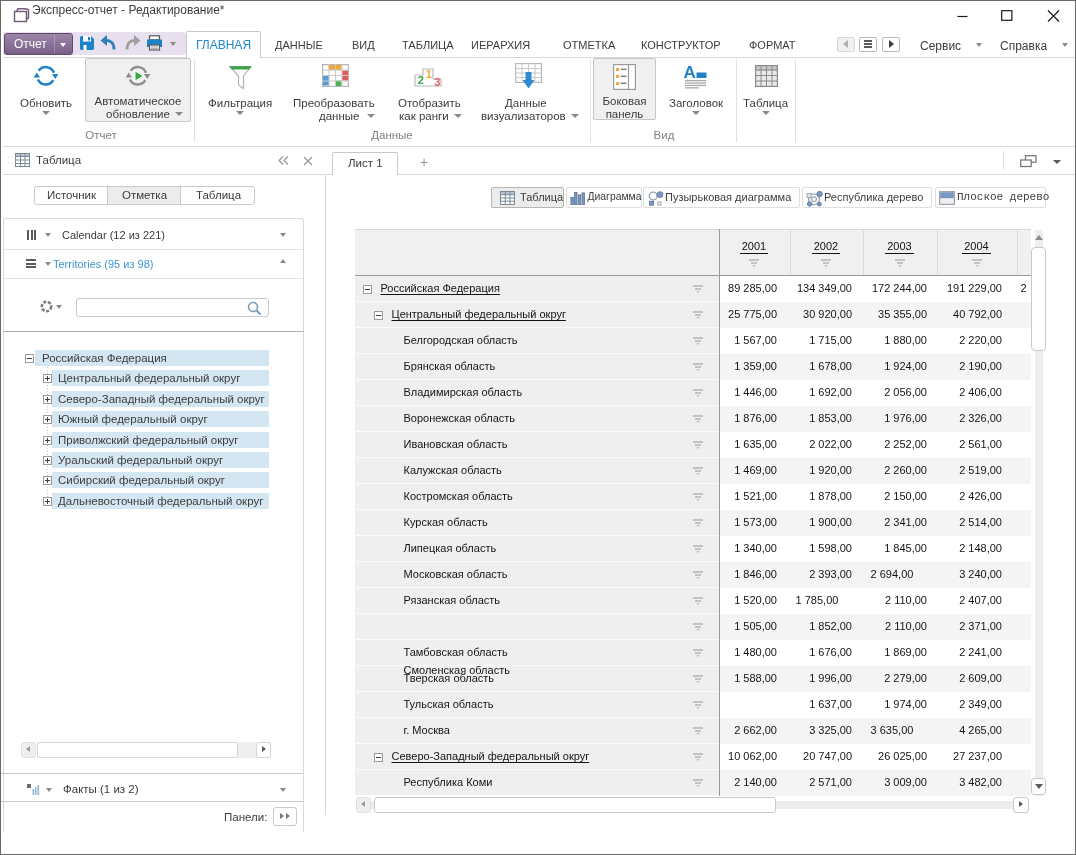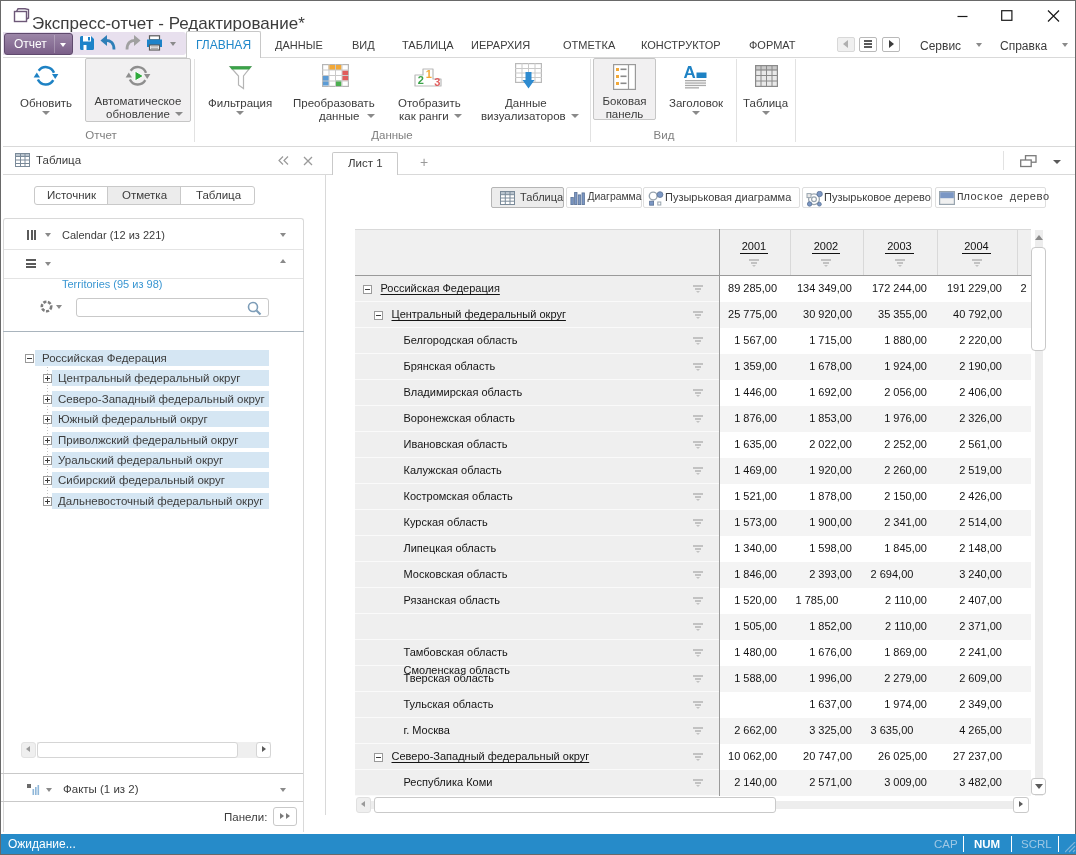--- a/index.html
+++ b/index.html
@@ -21,21 +21,21 @@
 </style>
 </head>
 <body>
 <div id="win">
 
 <div class="abs" style="left:0;top:0;width:1074px;height:31px;background:#fff;">
   <svg class="abs" style="left:12px;top:7px;" width="17" height="15" viewBox="0 0 17 15">
     <rect x="1.5" y="3.5" width="12" height="10" fill="none" stroke="#6d5878" stroke-width="1.4"></rect>
     <path d="M3.5 3.5 L5 0.8 L12 0.8 L15.5 1.5 L15.5 10 L13.5 11" fill="none" stroke="#6d5878" stroke-width="1.4"></path>
   </svg>
-  <div class="abs" style="left:31px;top:13px;font-size:17px;color:#3c3c3c;white-space:nowrap;">Экспресс-отчет - Редактирование*</div>
+  <div class="abs" style="left:31px;top:2px;font-size:12px;color:#3c3c3c;white-space:nowrap;">Экспресс-отчет - Редактирование*</div>
   <svg class="abs" style="left:956px;top:8px;" width="12" height="14">
         <line x1="0.5" y1="7.5" x2="10.5" y2="7.5" stroke="#1a1a1a" stroke-width="1.2"></line>
       </svg>
   <svg class="abs" style="left:1000px;top:3px;" width="12" height="18">
         <rect x="0.7" y="6.7" width="10.2" height="9.6" fill="none" stroke="#1a1a1a" stroke-width="1.2"></rect>
       </svg>
   <svg class="abs" style="left:1046px;top:4px;" width="13" height="18">
         <path d="M1 5.5 L12 16.5 M12 5.5 L1 16.5" stroke="#1a1a1a" stroke-width="1.2"></path>
       </svg>
 </div>
@@ -276,21 +276,21 @@
 <div class="abs t11" style="left:61px;top:228px;">Calendar (12 из 221)</div>
 <div class="abs darr-s" style="left:279px;top:232px;"></div>
 <div class="hline" style="left:3px;top:248px;width:299px;background:#e4e4e4;"></div>
 
 <div class="abs" style="left:25px;top:258px;width:10px;height:10px;">
       <div style="height:2px;background:#5a5a5a;margin-bottom:1.5px;"></div>
       <div style="height:2px;background:#5a5a5a;margin-bottom:1.5px;"></div>
       <div style="height:2px;background:#5a5a5a;"></div>
     </div>
 <div class="abs darr-s" style="left:44px;top:261px;"></div>
-<div class="abs t11" style="left:61px;top:257px;color:#3a96d2;margin-top:20px;">Territories (95 из 98)</div>
+<div class="abs t11" style="left:52px;top:257px;color:#3a96d2;">Territories (95 из 98)</div>
 <div class="abs" style="left:279px;top:258px;width:0;height:0;border-left:3.5px solid transparent;border-right:3.5px solid transparent;border-bottom:4px solid #8a8a8a;"></div>
 <div class="hline" style="left:3px;top:277px;width:299px;background:#e4e4e4;"></div>
 
 <svg class="abs" style="left:39px;top:299px;" width="13" height="13" viewBox="0 0 13 13">
   <circle cx="6.5" cy="6.5" r="4.7" fill="none" stroke="#7d7d7d" stroke-width="2.6" stroke-dasharray="3.1 1.5"></circle>
 </svg>
 <div class="abs darr-s" style="left:55px;top:304px;"></div>
 <div class="abs" style="left:75px;top:297px;width:193px;height:19px;background:#fff;border:1px solid #c9c9c9;border-radius:3px;"></div>
 <svg class="abs" style="left:246px;top:300px;" width="15" height="15" viewBox="0 0 15 15">
   <circle cx="6" cy="6" r="4.5" fill="none" stroke="#7d9db8" stroke-width="1.6"></circle>
@@ -399,21 +399,21 @@
       <div class="abs" style="left:664px;top:190px;font-size:11px;color:#3c3c3c;white-space:nowrap;">Пузырьковая диаграмма</div>
       <div class="abs" style="left:800.5px;top:186px;width:130.5px;height:21px;background:#fff;border:1px solid #dedede;border-radius:2px;"></div>
       <div class="abs" style="left:804.5px;top:189.5px;"><svg width="17" height="16" viewBox="0 0 17 16">
           <circle cx="8" cy="8.2" r="5.4" fill="#fff" stroke="#98a4ae" stroke-width="1.3"></circle>
           <circle cx="8" cy="8.2" r="2.4" fill="#fff" stroke="#98a4ae" stroke-width="1.2"></circle>
           <rect x="1" y="2.6" width="4" height="4" fill="#e9e9e9" stroke="#98a4ae" stroke-width="1"></rect>
           <circle cx="13.6" cy="3" r="2.7" fill="#7b97c4" stroke="#5a7296" stroke-width="0.8"></circle>
           <circle cx="3.6" cy="13" r="2.2" fill="#7b97c4" stroke="#5a7296" stroke-width="0.8"></circle>
           <circle cx="13.4" cy="13.2" r="1.9" fill="#7b97c4" stroke="#5a7296" stroke-width="0.8"></circle>
         </svg></div>
-      <div class="abs" style="left:823px;top:190px;font-size:11px;color:#3c3c3c;white-space:nowrap;">Пузырьковое дерево</div>
+      <div class="abs" style="left:823px;top:190px;font-size:11px;color:#3c3c3c;white-space:nowrap;">Республика дерево</div>
       <div class="abs" style="left:933.5px;top:186px;width:111px;height:21px;background:#fff;border:1px solid #dedede;border-radius:2px;"></div>
       <div class="abs" style="left:938px;top:189.5px;"><svg width="16" height="14" viewBox="0 0 16 14">
           <rect x="0.6" y="0.6" width="14.8" height="12.8" fill="#f0f0f0" stroke="#98a4ae" stroke-width="1.2"></rect>
           <rect x="1.2" y="1.2" width="13.6" height="6" fill="#7b97c4"></rect>
         </svg></div>
       <div class="abs" style="left:956px;top:190px;font-size:11px;color:#3c3c3c;white-space:nowrap;font-family:Liberation Mono, monospace;">Плоское дерево</div>
     </div>
 
 <div id="table">
       <div class="abs" style="left:354px;top:228px;width:675.5px;height:47px;background:#f0f0f0;border-top:1px solid #d9d9d9;"></div>
@@ -701,27 +701,15 @@
       <div class="abs" style="left:1030px;top:777px;width:15px;height:17px;background:#fff;border:1px solid #c9c9c9;border-radius:3px;"></div>
       <div class="abs" style="left:1033.5px;top:783px;width:0;height:0;border-left:4px solid transparent;border-right:4px solid transparent;border-top:5px solid #5a5a5a;"></div>
       <div class="abs" style="left:355px;top:800px;width:673px;height:8px;background:#ededed;"></div>
       <div class="abs" style="left:355px;top:796px;width:15px;height:16px;background:#efefef;border:1px solid #e0e0e0;border-radius:3px;"></div>
       <div class="abs" style="left:360px;top:800px;width:0;height:0;border-top:3.5px solid transparent;border-bottom:3.5px solid transparent;border-right:4.5px solid #9a9a9a;"></div>
       <div class="abs" style="left:373px;top:796px;width:402px;height:16px;background:#fff;border:1px solid #c9c9c9;border-radius:3px;"></div>
       <div class="abs" style="left:1012px;top:796px;width:16px;height:16px;background:#fff;border:1px solid #c9c9c9;border-radius:3px;"></div>
       <div class="abs" style="left:1018px;top:800px;width:0;height:0;border-top:3.5px solid transparent;border-bottom:3.5px solid transparent;border-left:4.5px solid #5a5a5a;"></div>
     </div>
 
-<div class="abs" style="left:0;top:833px;width:1076px;height:20px;background:#268bc9;">
-  <div class="abs" style="left:7px;top:3px;font-size:12px;color:#fff;">Ожидание...</div>
-  <div class="abs" style="left:933px;top:4px;font-size:11.5px;color:#9ec7e4;">CAP</div>
-  <div class="abs" style="left:962px;top:2px;width:1px;height:16px;background:#fff;"></div>
-  <div class="abs" style="left:973px;top:4px;font-size:11.5px;color:#fff;font-weight:bold;">NUM</div>
-  <div class="abs" style="left:1010px;top:2px;width:1px;height:16px;background:#fff;"></div>
-  <div class="abs" style="left:1020px;top:4px;font-size:11.5px;color:#9ec7e4;">SCRL</div>
-  <div class="abs" style="left:1057px;top:2px;width:1px;height:16px;background:#fff;"></div>
-  <svg class="abs" style="left:1064px;top:8px;" width="11" height="11">
-        <path d="M10 0 L0 10 M10 4 L4 10 M10 8 L8 10" stroke="#7fb4da" stroke-width="1.2"></path>
-      </svg>
+<div class="abs" style="left:0;top:853px;width:1076px;height:2px;background:#696969;"></div>
+
 </div>
-<div class="abs" style="left:0;top:853px;width:1076px;height:2px;background:#696969;"></div>
-
-</div>
 
 </body></html>

